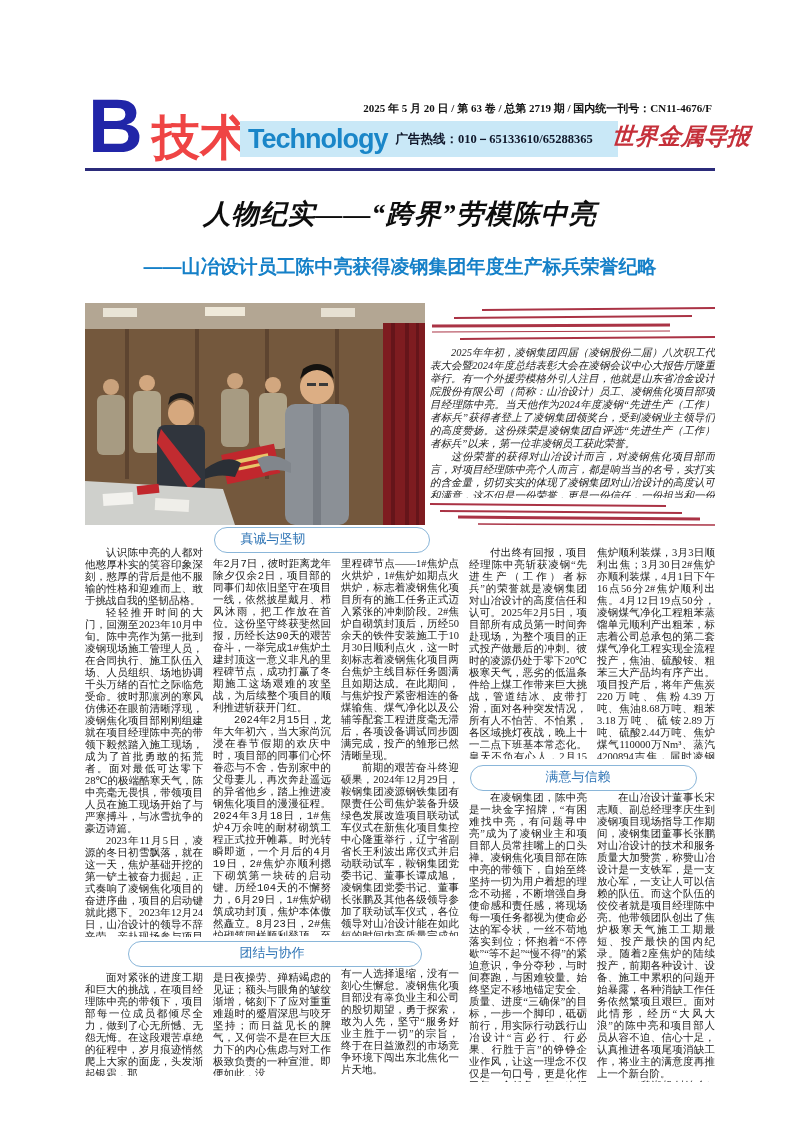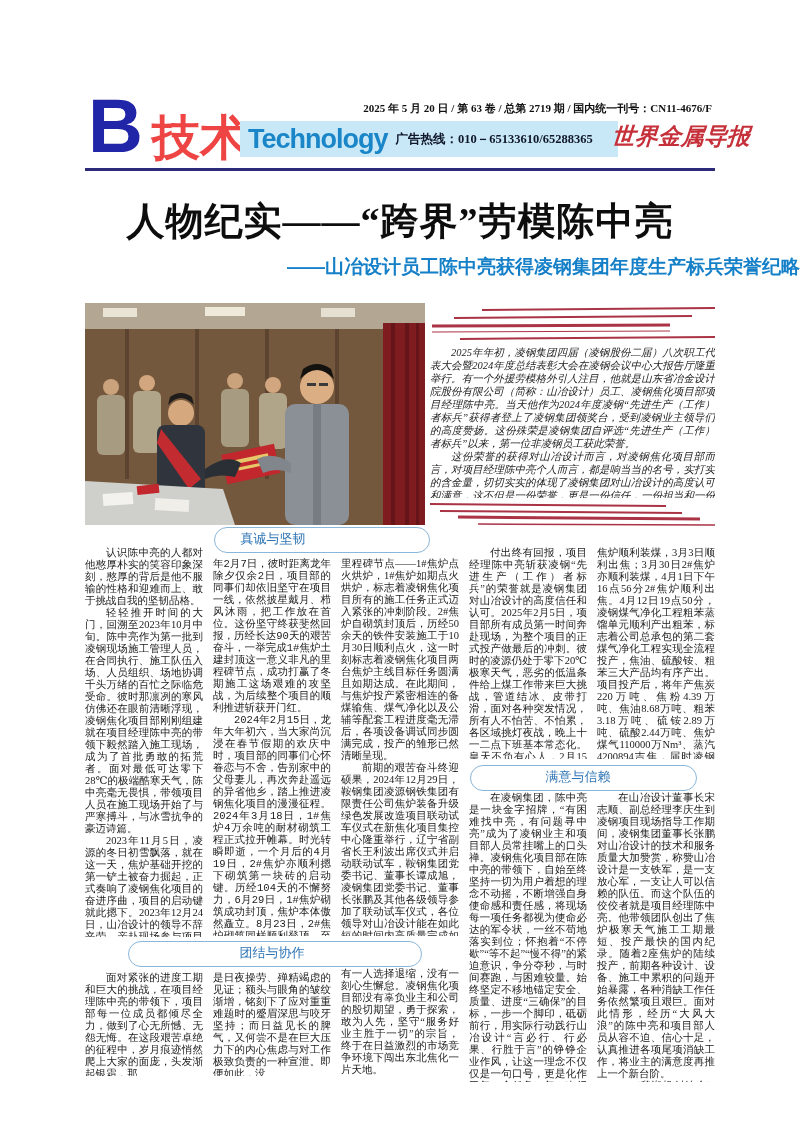--- a/index.html
+++ b/index.html
@@ -18,22 +18,22 @@
   .tech-en{font-family:"Liberation Sans","DejaVu Sans",sans-serif;font-weight:bold;font-size:27px;
           color:#1a86c8;letter-spacing:-1px;}
   .hotline{font-size:12.5px;font-weight:bold;color:#0f172a;margin-left:8px;white-space:nowrap;}
   .paper-logo{position:absolute;left:612px;top:121px;width:105px;text-align:center;
           font-size:23px;font-weight:bold;color:#c5303a;font-style:italic;transform:skewX(-4deg);
           white-space:nowrap;}
   .mast-rule{position:absolute;left:85px;top:168px;width:630px;height:3px;background:#2b2b7a;}
 
   
   .headline{position:absolute;left:0;top:196px;width:800px;text-align:center;
-          font-weight:bold;font-size:38px;color:#0d0d0d;letter-spacing:1px;}
-  .subhead{position:absolute;left:0;top:254px;width:800px;text-align:right;
+          font-weight:bold;font-size:27px;color:#0d0d0d;letter-spacing:1px;font-style:italic;}
+  .subhead{position:absolute;left:0;top:254px;width:800px;text-align:center;
           font-family:"Liberation Sans","DejaVu Sans",sans-serif;
           font-weight:bold;font-size:19px;color:#1580c8;}
 
   
   .photo{position:absolute;left:85px;top:303px;width:340px;height:222px;}
 
   
   .deco-top{position:absolute;left:430px;top:306px;width:285px;height:36px;}
   .deco-bottom{position:absolute;left:430px;top:500px;width:285px;height:26px;}
   .intro{position:absolute;left:430px;top:346px;width:285px;height:152px;overflow:hidden;

